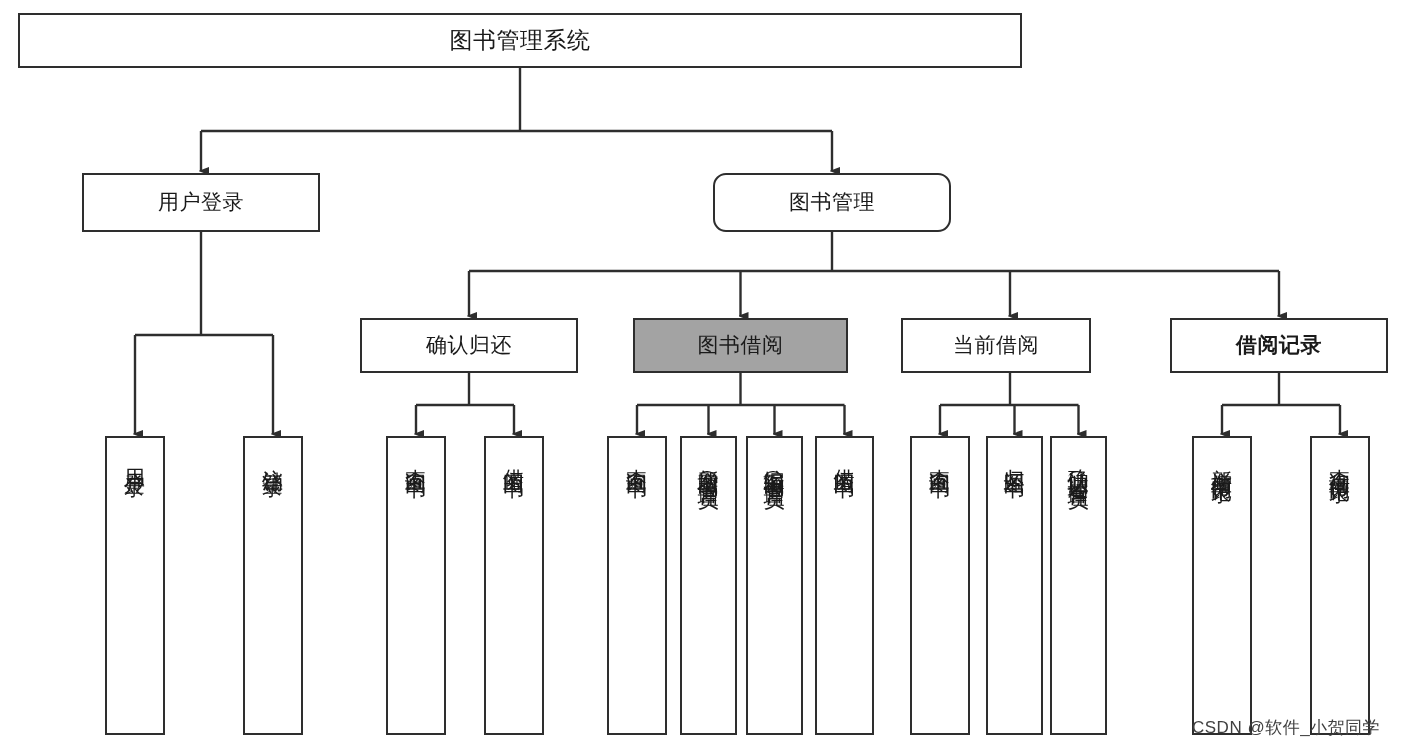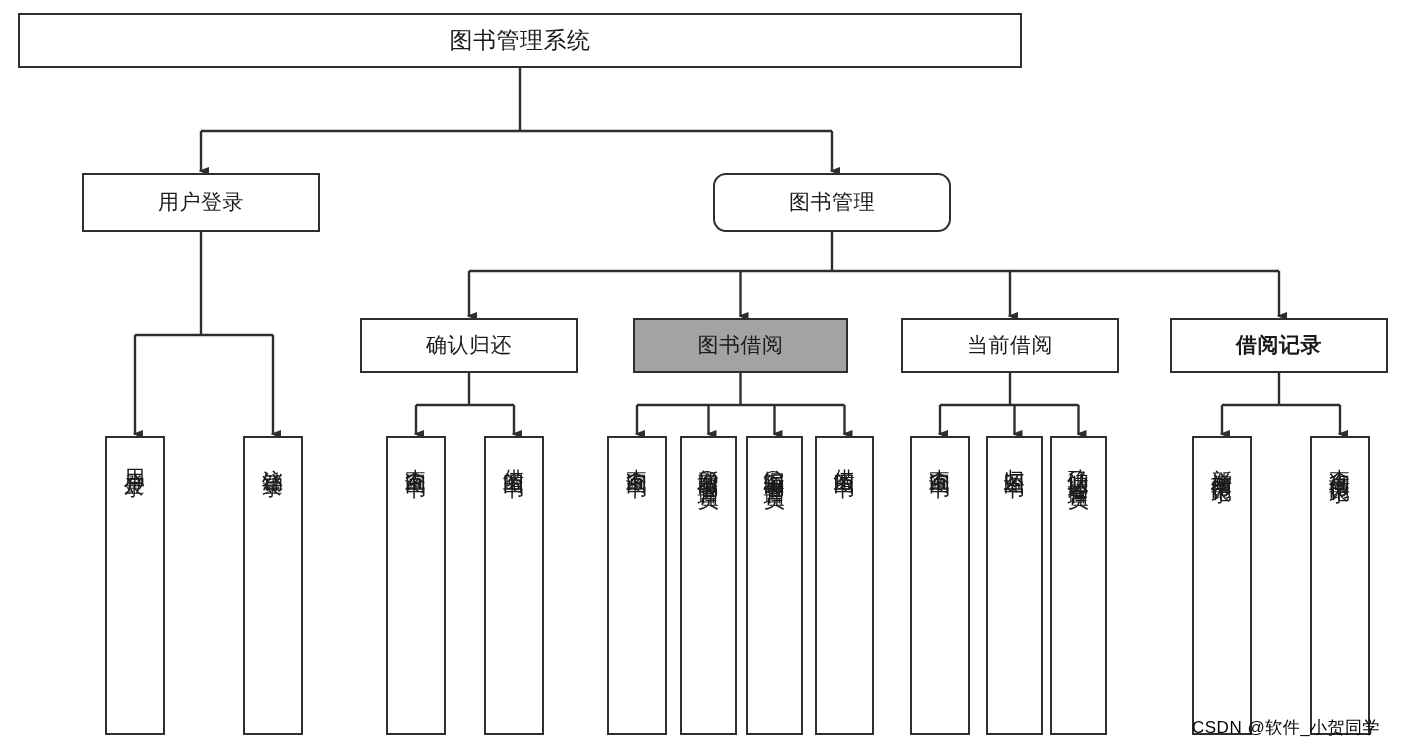--- a/index.html
+++ b/index.html
@@ -106,21 +106,21 @@
       </div>
       <div class="node horiz" style="left: 713px; top: 173px; width: 238px; height: 59px; border-color: rgb(46, 46, 46); background: rgb(255, 255, 255); border-radius: 13px;">
         <span class="lbl">图书管理</span>
       </div>
       <div class="node horiz" style="left: 360px; top: 318px; width: 218px; height: 55px; border-color: rgb(46, 46, 46); background: rgb(255, 255, 255);">
         <span class="lbl">确认归还</span>
       </div>
       <div class="node horiz" style="left: 633px; top: 318px; width: 215px; height: 55px; border-color: rgb(46, 46, 46); background: #a3a3a3;">
         <span class="lbl">图书借阅</span>
       </div>
-      <div class="node horiz" style="left: 901px; top: 318px; width: 218px; height: 55px; border-color: rgb(46, 46, 46); background: rgb(255, 255, 255);">
+      <div class="node horiz" style="left: 901px; top: 318px; width: 190px; height: 55px; border-color: rgb(46, 46, 46); background: rgb(255, 255, 255);">
         <span class="lbl">当前借阅</span>
       </div>
       <div class="node horiz" style="left: 1170px; top: 318px; width: 218px; height: 55px; border-color: rgb(46, 46, 46); background: rgb(255, 255, 255); font-weight: bold;">
         <span class="lbl">借阅记录</span>
       </div>
       <div class="node vert" style="left: 105px; top: 436px; width: 60px; height: 299px; border-color: rgb(46, 46, 46); background: rgb(255, 255, 255);">
         <span class="lbl">用户登录</span>
       </div>
       <div class="node vert" style="left: 243px; top: 436px; width: 60px; height: 299px; border-color: rgb(46, 46, 46); background: rgb(255, 255, 255);">
         <span class="lbl">注销登录</span>
@@ -153,14 +153,14 @@
         <span class="lbl">确认归还（管理员）</span>
       </div>
       <div class="node vert" style="left: 1192px; top: 436px; width: 60px; height: 299px; border-color: rgb(46, 46, 46); background: rgb(255, 255, 255);">
         <span class="lbl">新增借阅记录</span>
       </div>
       <div class="node vert" style="left: 1310px; top: 436px; width: 60px; height: 299px; border-color: rgb(46, 46, 46); background: rgb(255, 255, 255);">
         <span class="lbl">查询借阅记录</span>
       </div>
     </div>
 
-  <div class="watermark" style="left: 1192px; top: 716px; color: #000000;">CSDN @软件_小贺同学</div>
+  <div class="watermark" style="left: 1192px; top: 716px; color: #404040;">CSDN @软件_小贺同学</div>
 </div>
 
 </body></html>

